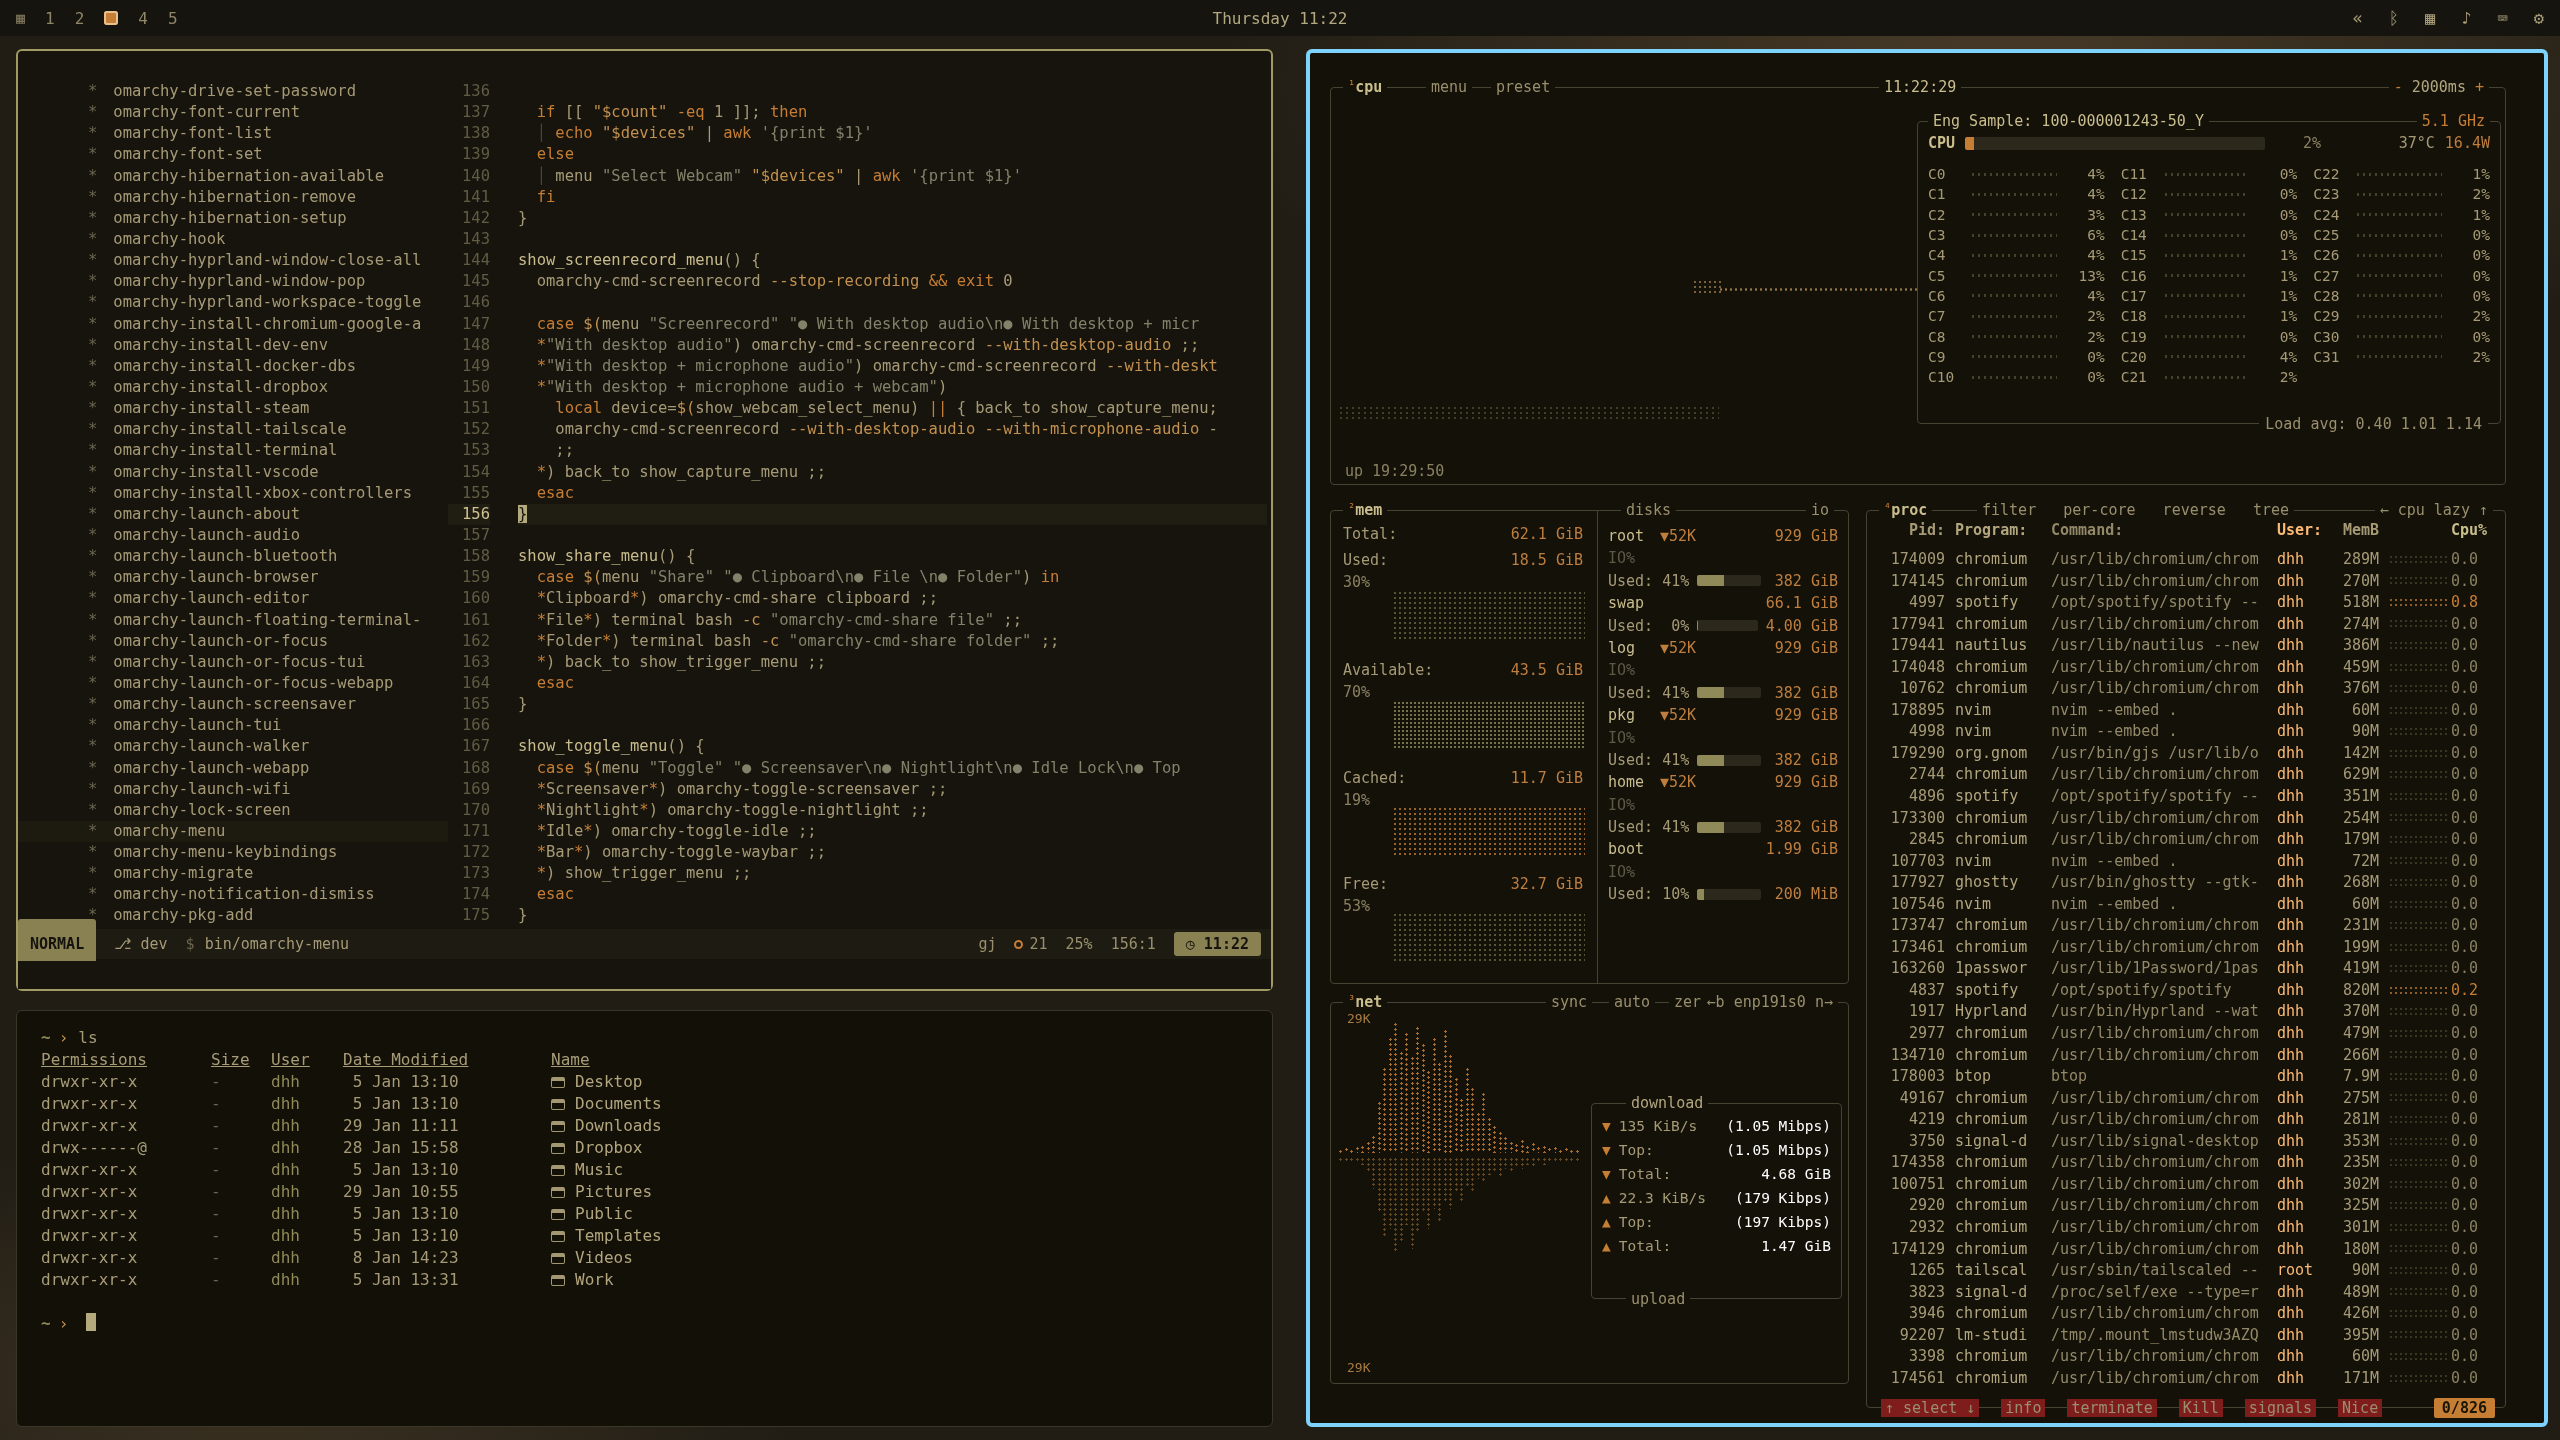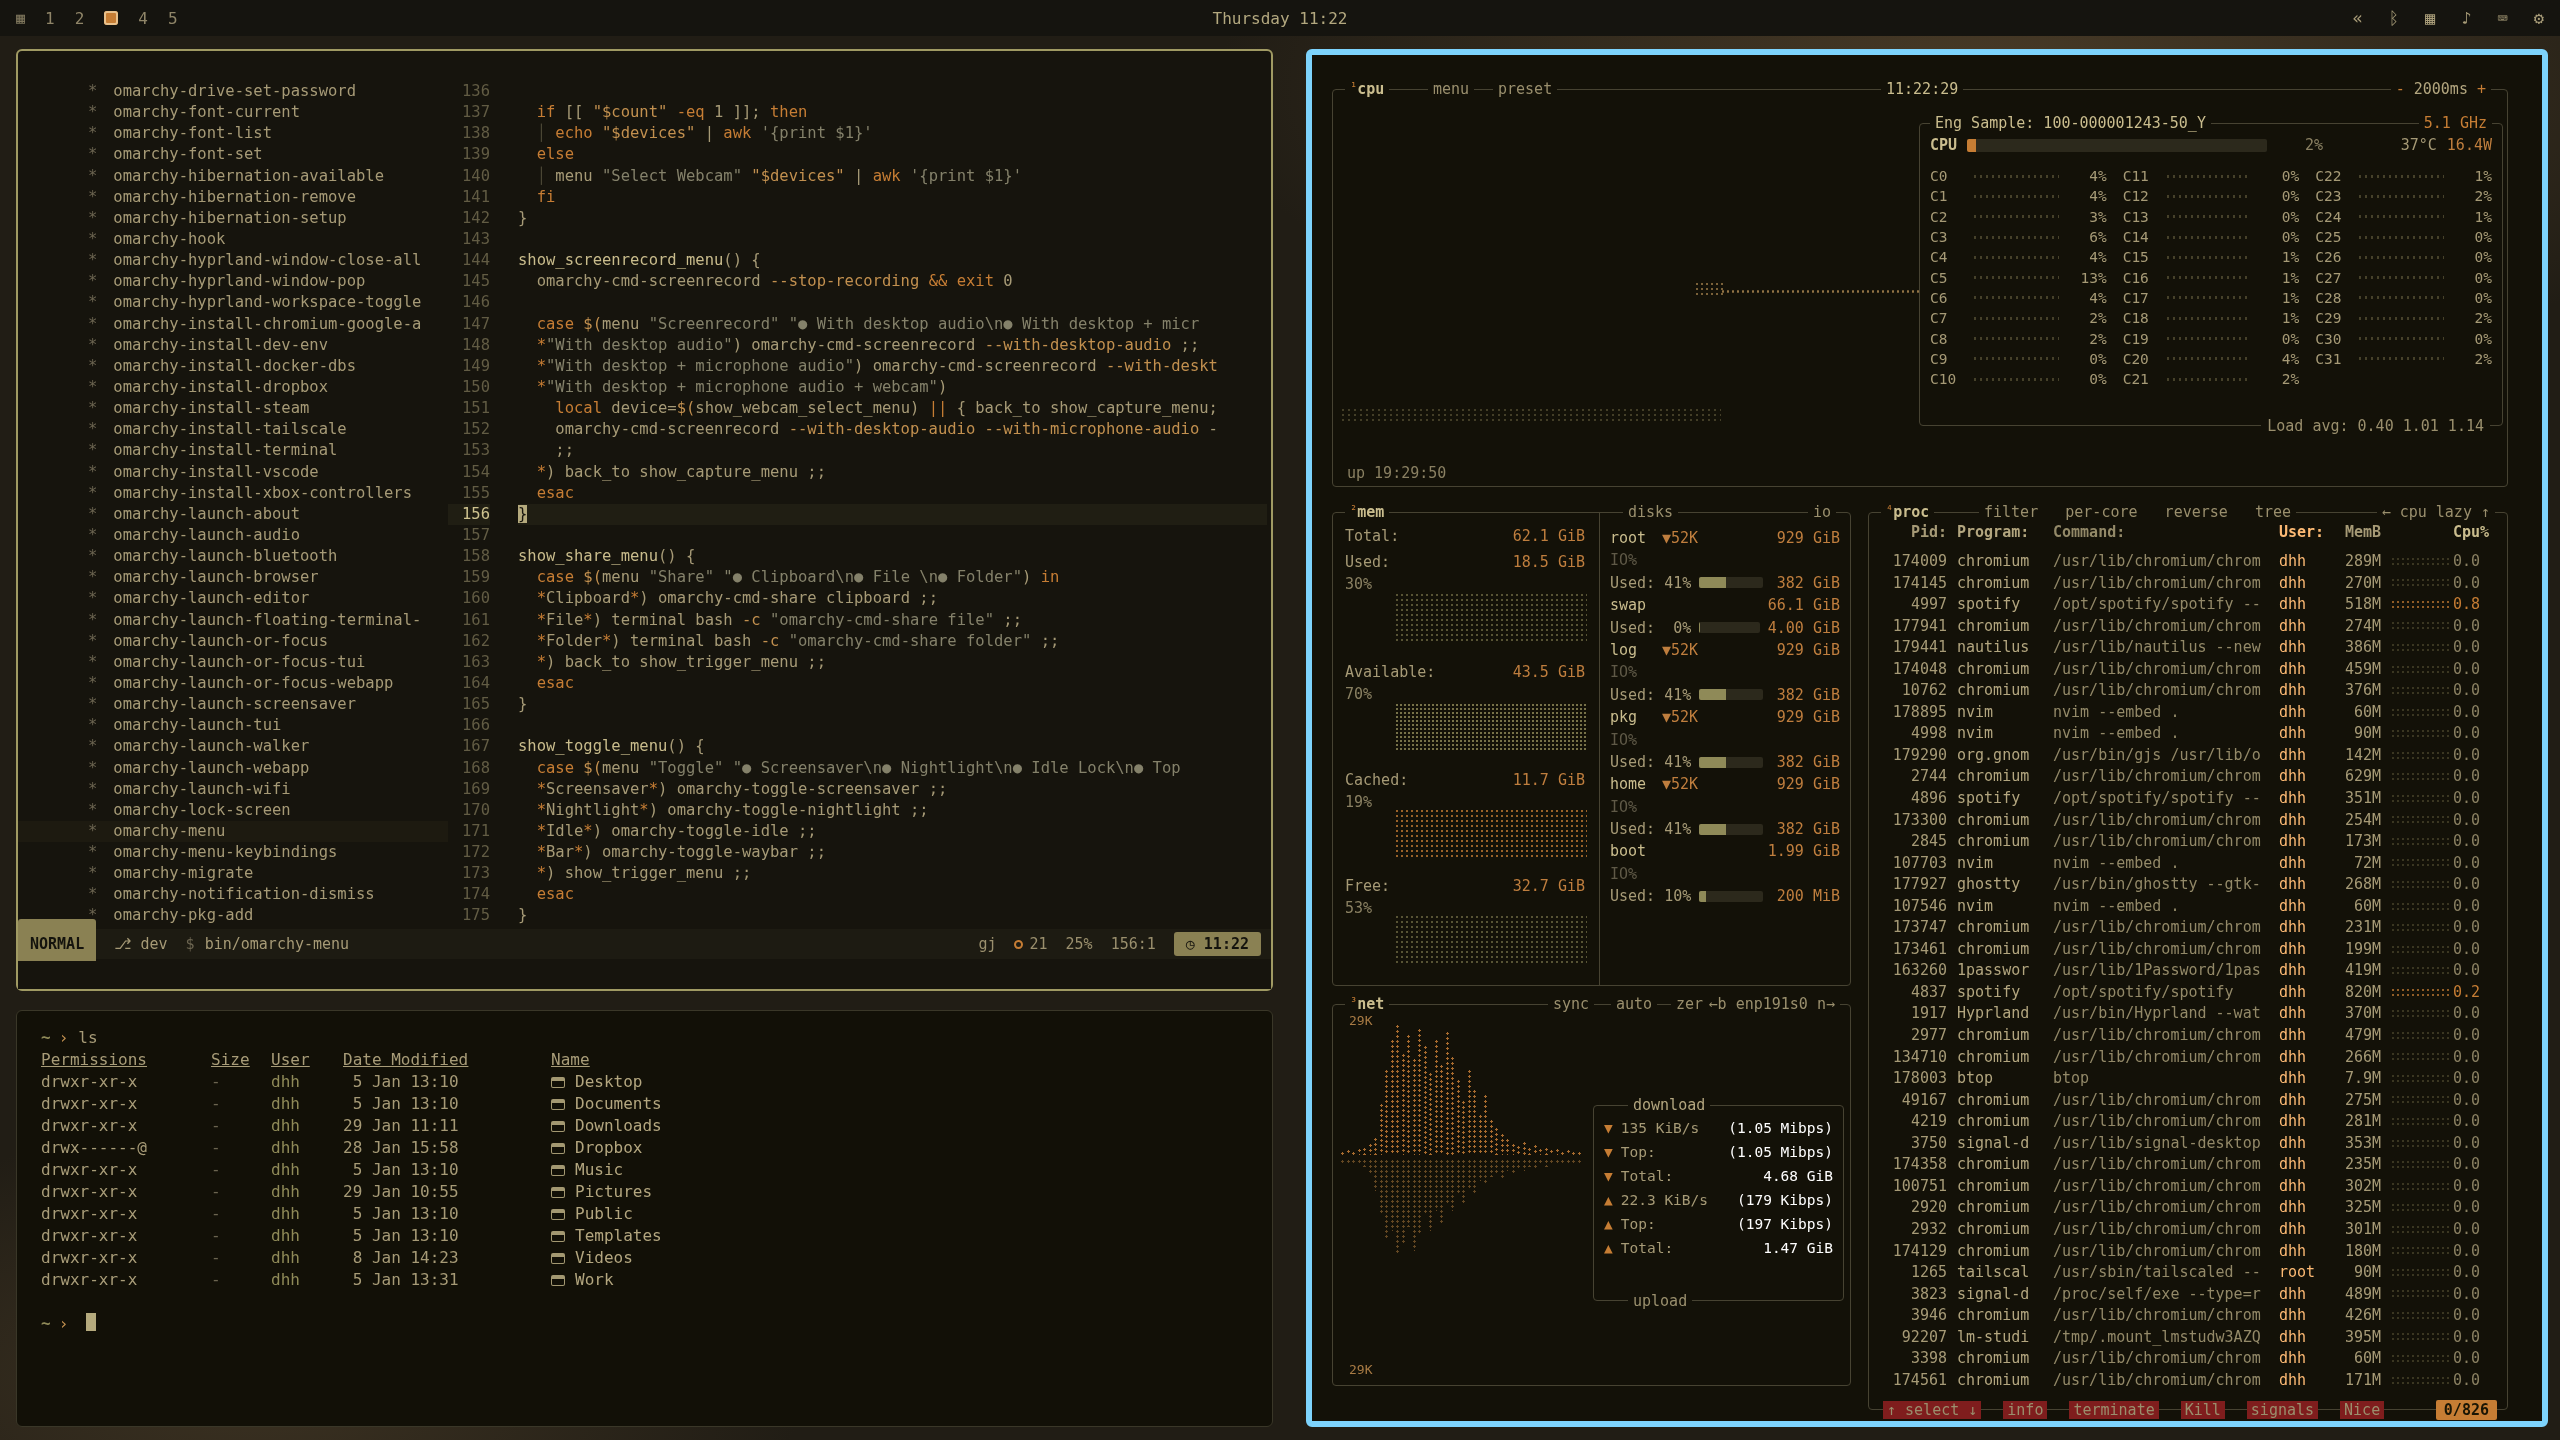--- a/index.html
+++ b/index.html
@@ -19,21 +19,21 @@
   .apps-glyph{color:#7e765c;font-size:15px}
   .ws-item{color:#8f8568;font-size:16px;cursor:default}
   .ws-icon{width:14px;height:14px;background:#c67d34;border-radius:3px;box-shadow:inset 0 0 0 2px #e8c18c}
   .tb-clock{position:absolute;left:50%;transform:translateX(-50%);color:#b3a87f;font-size:16px}
   .tb-icons{margin-left:auto;display:flex;gap:26px;align-items:center}
   .tb-icon{color:#a89c78;font-size:17px}
   
   .window{position:absolute;border-radius:6px}
   #editor-win{left:16px;top:49px;width:1257px;height:942px;background:#16140d;border:2px solid #a09a63}
   #term-win{left:16px;top:1010px;width:1257px;height:417px;background:#121007;border:1px solid #3a3728}
-  #btop-win{left:1306px;top:49px;width:1242px;height:1378px;background:#131108;border:6px solid #7dd3fc}
+  #btop-win{left:1306px;top:49px;width:1242px;height:1378px;background:#131108;border:4px solid #7dd3fc}
   
   .ed-content{position:absolute;top:30px;left:0;right:0;height:846px;font-size:15.5px}
   .ed-row{height:21.15px;line-height:21.15px;white-space:pre;overflow:hidden}
   #file-pane{position:absolute;left:0;top:0;width:430px}
   .file-row{padding-left:70px;color:#a69a76;cursor:pointer}
   .file-row .bullet{color:#6b6450;margin-right:16px}
   .file-sel{background:#25221472}
   #gutter-pane{position:absolute;left:430px;top:0;width:58px;text-align:right;padding-right:16px;color:#625c44}
   .gut-cur{color:#cec28f;background:#201e13}
   #code-pane{position:absolute;left:500px;top:0;right:4px}
@@ -790,21 +790,21 @@
         <div class="p-row"><span class="pc-pid">177941</span><span class="pc-prog">chromium</span><span class="pc-cmd">/usr/lib/chromium/chrom</span><span class="pc-user">dhh</span><span class="pc-mem">274M</span><span class="pc-dots"></span><span class="pc-cpu">0.0</span></div>
         <div class="p-row"><span class="pc-pid">179441</span><span class="pc-prog">nautilus</span><span class="pc-cmd">/usr/lib/nautilus --new</span><span class="pc-user">dhh</span><span class="pc-mem">386M</span><span class="pc-dots"></span><span class="pc-cpu">0.0</span></div>
         <div class="p-row"><span class="pc-pid">174048</span><span class="pc-prog">chromium</span><span class="pc-cmd">/usr/lib/chromium/chrom</span><span class="pc-user">dhh</span><span class="pc-mem">459M</span><span class="pc-dots"></span><span class="pc-cpu">0.0</span></div>
         <div class="p-row"><span class="pc-pid">10762</span><span class="pc-prog">chromium</span><span class="pc-cmd">/usr/lib/chromium/chrom</span><span class="pc-user">dhh</span><span class="pc-mem">376M</span><span class="pc-dots"></span><span class="pc-cpu">0.0</span></div>
         <div class="p-row"><span class="pc-pid">178895</span><span class="pc-prog">nvim</span><span class="pc-cmd">nvim --embed .</span><span class="pc-user">dhh</span><span class="pc-mem">60M</span><span class="pc-dots"></span><span class="pc-cpu">0.0</span></div>
         <div class="p-row"><span class="pc-pid">4998</span><span class="pc-prog">nvim</span><span class="pc-cmd">nvim --embed .</span><span class="pc-user">dhh</span><span class="pc-mem">90M</span><span class="pc-dots"></span><span class="pc-cpu">0.0</span></div>
         <div class="p-row"><span class="pc-pid">179290</span><span class="pc-prog">org.gnom</span><span class="pc-cmd">/usr/bin/gjs /usr/lib/o</span><span class="pc-user">dhh</span><span class="pc-mem">142M</span><span class="pc-dots"></span><span class="pc-cpu">0.0</span></div>
         <div class="p-row"><span class="pc-pid">2744</span><span class="pc-prog">chromium</span><span class="pc-cmd">/usr/lib/chromium/chrom</span><span class="pc-user">dhh</span><span class="pc-mem">629M</span><span class="pc-dots"></span><span class="pc-cpu">0.0</span></div>
         <div class="p-row"><span class="pc-pid">4896</span><span class="pc-prog">spotify</span><span class="pc-cmd">/opt/spotify/spotify --</span><span class="pc-user">dhh</span><span class="pc-mem">351M</span><span class="pc-dots"></span><span class="pc-cpu">0.0</span></div>
         <div class="p-row"><span class="pc-pid">173300</span><span class="pc-prog">chromium</span><span class="pc-cmd">/usr/lib/chromium/chrom</span><span class="pc-user">dhh</span><span class="pc-mem">254M</span><span class="pc-dots"></span><span class="pc-cpu">0.0</span></div>
-        <div class="p-row"><span class="pc-pid">2845</span><span class="pc-prog">chromium</span><span class="pc-cmd">/usr/lib/chromium/chrom</span><span class="pc-user">dhh</span><span class="pc-mem">173M</span><span class="pc-dots"></span><span class="pc-cpu">0.0</span></div>
+        <div class="p-row"><span class="pc-pid">2845</span><span class="pc-prog">chromium</span><span class="pc-cmd">/usr/lib/chromium/chrom</span><span class="pc-user">dhh</span><span class="pc-mem">179M</span><span class="pc-dots"></span><span class="pc-cpu">0.0</span></div>
         <div class="p-row"><span class="pc-pid">107703</span><span class="pc-prog">nvim</span><span class="pc-cmd">nvim --embed .</span><span class="pc-user">dhh</span><span class="pc-mem">72M</span><span class="pc-dots"></span><span class="pc-cpu">0.0</span></div>
         <div class="p-row"><span class="pc-pid">177927</span><span class="pc-prog">ghostty</span><span class="pc-cmd">/usr/bin/ghostty --gtk-</span><span class="pc-user">dhh</span><span class="pc-mem">268M</span><span class="pc-dots"></span><span class="pc-cpu">0.0</span></div>
         <div class="p-row"><span class="pc-pid">107546</span><span class="pc-prog">nvim</span><span class="pc-cmd">nvim --embed .</span><span class="pc-user">dhh</span><span class="pc-mem">60M</span><span class="pc-dots"></span><span class="pc-cpu">0.0</span></div>
         <div class="p-row"><span class="pc-pid">173747</span><span class="pc-prog">chromium</span><span class="pc-cmd">/usr/lib/chromium/chrom</span><span class="pc-user">dhh</span><span class="pc-mem">231M</span><span class="pc-dots"></span><span class="pc-cpu">0.0</span></div>
         <div class="p-row"><span class="pc-pid">173461</span><span class="pc-prog">chromium</span><span class="pc-cmd">/usr/lib/chromium/chrom</span><span class="pc-user">dhh</span><span class="pc-mem">199M</span><span class="pc-dots"></span><span class="pc-cpu">0.0</span></div>
         <div class="p-row"><span class="pc-pid">163260</span><span class="pc-prog">1passwor</span><span class="pc-cmd">/usr/lib/1Password/1pas</span><span class="pc-user">dhh</span><span class="pc-mem">419M</span><span class="pc-dots"></span><span class="pc-cpu">0.0</span></div>
         <div class="p-row"><span class="pc-pid">4837</span><span class="pc-prog">spotify</span><span class="pc-cmd">/opt/spotify/spotify</span><span class="pc-user">dhh</span><span class="pc-mem">820M</span><span class="pc-dots hot"></span><span class="pc-cpu hot">0.2</span></div>
         <div class="p-row"><span class="pc-pid">1917</span><span class="pc-prog">Hyprland</span><span class="pc-cmd">/usr/bin/Hyprland --wat</span><span class="pc-user">dhh</span><span class="pc-mem">370M</span><span class="pc-dots"></span><span class="pc-cpu">0.0</span></div>
         <div class="p-row"><span class="pc-pid">2977</span><span class="pc-prog">chromium</span><span class="pc-cmd">/usr/lib/chromium/chrom</span><span class="pc-user">dhh</span><span class="pc-mem">479M</span><span class="pc-dots"></span><span class="pc-cpu">0.0</span></div>
         <div class="p-row"><span class="pc-pid">134710</span><span class="pc-prog">chromium</span><span class="pc-cmd">/usr/lib/chromium/chrom</span><span class="pc-user">dhh</span><span class="pc-mem">266M</span><span class="pc-dots"></span><span class="pc-cpu">0.0</span></div>

